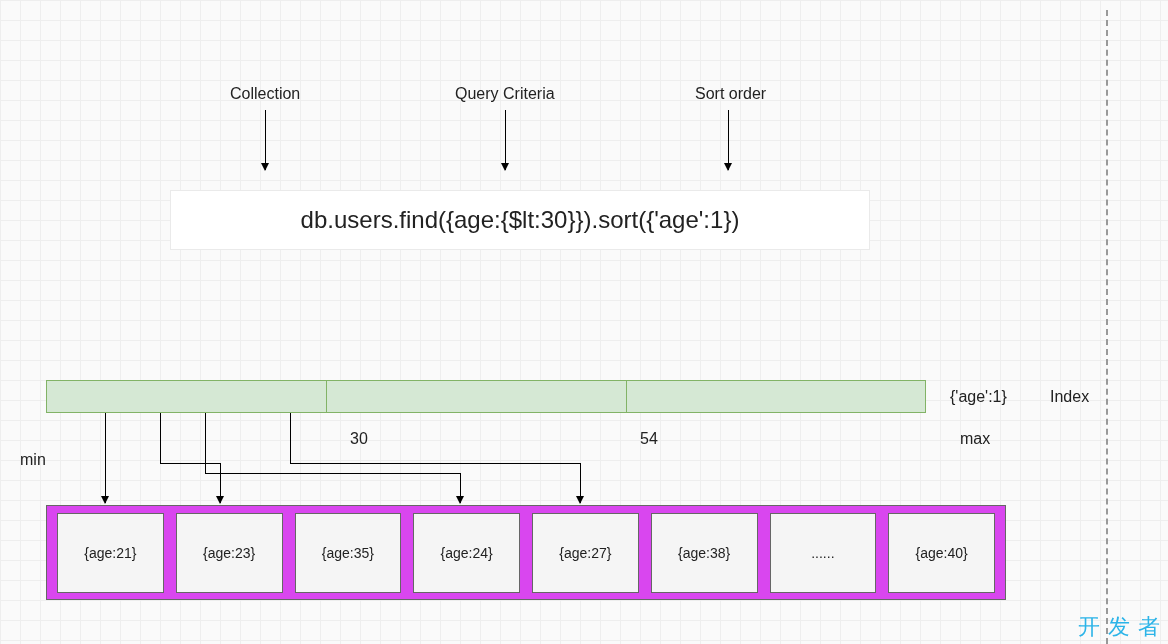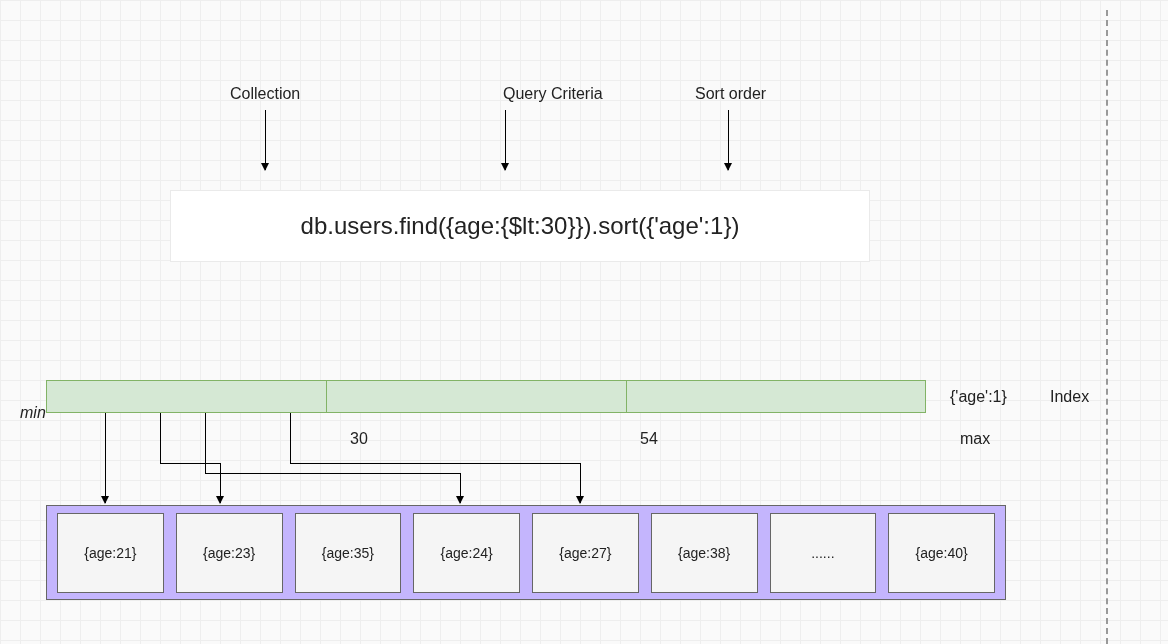--- a/index.html
+++ b/index.html
@@ -42,21 +42,21 @@
     width: 0; height: 0;
     border-left: 4px solid transparent;
     border-right: 4px solid transparent;
     border-top: 8px solid #000;
   }
   .query-box {
     position: absolute;
     left: 170px;
     top: 190px;
     width: 700px;
-    height: 72px;
+    height: 60px;
     border: 1px solid #eaeaea;
     background: #fff;
     font-size: 24px;
     display: flex;
     align-items: center;
     justify-content: center;
     color: #222;
   }
   .index-bar {
     position: absolute;
@@ -74,21 +74,21 @@
   .index-seg:last-child { border-right: none; }
   .index-seg.a { width: 280px; }
   .index-seg.b { width: 300px; }
   .index-seg.c { flex: 1; }
   .docs-strip {
     position: absolute;
     left: 46px;
     top: 505px;
     width: 960px;
     height: 95px;
-    background: #c4b5fd;
+    background: #d946ef;
     border: 1px solid #666;
     display: flex;
     gap: 12px;
     padding: 6px 10px;
     align-items: center;
   }
   .doc {
     flex: 1;
     height: 80px;
     background: #f5f5f5;
@@ -134,41 +134,41 @@
   .wm-bot .blue { color: #2cb4e8; }
   .wm-bot .orange { color: #f39c12; }
   .wm-bot .M { color: #2cb4e8; }
 </style>
 </head>
 <body>
 
 <div class="canvas-border"></div>
 
 <div class="label label-top" style="left:230px; top:85px;text-align:right;">Collection</div>
-<div class="label label-top" style="left:455px; top:85px;margin-left:48px;">Query Criteria</div>
+<div class="label label-top" style="left:455px; top:85px;">Query Criteria</div>
 <div class="label label-top" style="left:695px; top:85px;">Sort order</div>
 
 <div class="arrow-down" style="left:265px; top:110px; height:60px;"></div>
 <div class="arrow-down" style="left:505px; top:110px; height:60px;"></div>
 <div class="arrow-down" style="left:728px; top:110px; height:60px;"></div>
 
 <div class="query-box">
   <span>db.users.find({age:{$lt:30}}).sort({'age':1})</span>
 </div>
 
 <div class="index-bar">
   <div class="index-seg a"></div>
   <div class="index-seg b"></div>
   <div class="index-seg c"></div>
 </div>
 
 <div class="label" style="left:950px; top:388px;">{'age':1}</div>
 <div class="label" style="left:1050px; top:388px;">Index</div>
 
-<div class="label" style="left:20px; top:404px;font-style:italic;">min</div>
+<div class="label" style="left:20px; top:451px;">min</div>
 <div class="label" style="left:350px; top:430px;">30</div>
 <div class="label" style="left:640px; top:430px;">54</div>
 <div class="label" style="left:960px; top:430px;">max</div>
 
 <div class="conn-line conn-v conn-arrow" style="left:105px; top:413px; height:90px;"></div>
 
 <div class="conn-line conn-v" style="left:160px; top:413px; height:50px;"></div>
 <div class="conn-line conn-h" style="left:160px; top:463px; width:60px;"></div>
 <div class="conn-line conn-v conn-arrow" style="left:220px; top:463px; height:40px;"></div>
 
@@ -201,13 +201,14 @@
     </div>
   <div class="doc">
       <span>......</span>
     </div>
   <div class="doc">
       <span>{age:40}</span>
     </div>
 </div>
 
 <div class="watermark">
+  <div class="wm-top">开发者</div>
 </div>
 
 </body></html>

